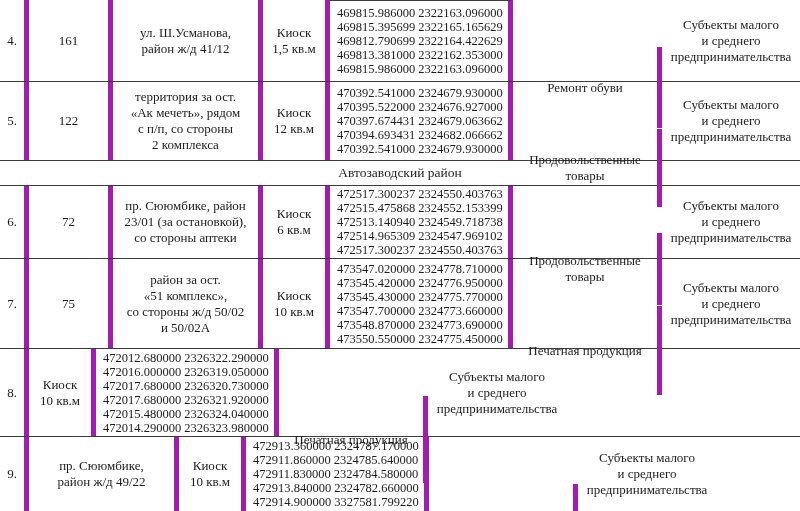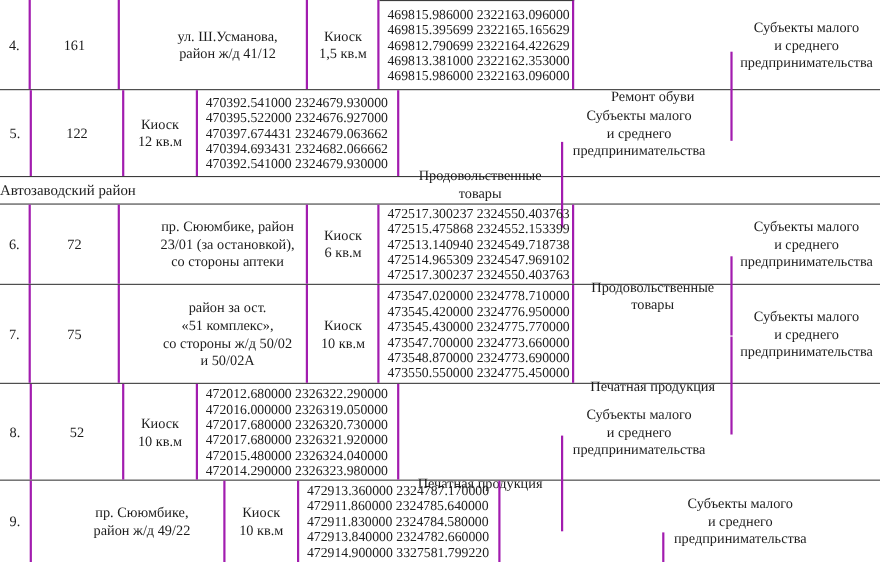--- a/index.html
+++ b/index.html
@@ -29,38 +29,38 @@
   .cell {
     height: 100%;
     display: flex;
     flex-direction: column;
     justify-content: center;
     align-items: center;
     text-align: center;
     font-size: 13px;
     line-height: 16px;
     white-space: pre-line;
-    border-right: 2px solid #a21caf;
+    border-right: 5px solid #a21caf;
     overflow: hidden;
   }
   .c1 { width: 29px; }
   .c2 { width: 84px; }
-  .c3 { width: 150px; padding: 0 4px; margin-left: 26px; }
+  .c3 { width: 150px; padding: 0 4px; }
   .c4 { width: 67px; }
   .c5 { width: 183px; align-items: flex-start; text-align: left; padding-left: 7px;
         font-size: 12.5px; line-height: 14px; }
   .c6 { width: 149px; padding: 0 4px; margin-top: 47px; }
   .c7 { width: 138px; border-right: none; padding: 0 4px; }
 
   .c5.bt { border-top: 1px solid #3c3c3c; }
 
   .divider-row {
     display: flex;
     width: 800px;
-    justify-content: flex-start;
+    justify-content: center;
     align-items: center;
     font-size: 13.5px;
     border-bottom: 1px solid #3c3c3c;
   }
 
   .h82 { height: 82px; }
   .h79 { height: 79px; }
   .h25 { height: 25px; }
   .h73 { height: 73px; }
   .h90 { height: 90px; }
@@ -86,20 +86,24 @@
 469815.986000 2322163.096000</div>
     <div class="cell c6">Ремонт обуви</div>
     <div class="cell c7">Субъекты малого
 и среднего
 предпринимательства</div>
   </div>
 
   <div class="trow h79">
     <div class="cell c1">5.</div>
     <div class="cell c2">122</div>
+    <div class="cell c3">территория за ост.
+«Ак мечеть», рядом
+с п/п, со стороны
+2 комплекса</div>
     <div class="cell c4">Киоск
 12 кв.м</div>
     <div class="cell c5">470392.541000 2324679.930000
 470395.522000 2324676.927000
 470397.674431 2324679.063662
 470394.693431 2324682.066662
 470392.541000 2324679.930000</div>
     <div class="cell c6">Продовольственные
 товары</div>
     <div class="cell c7">Субъекты малого
@@ -147,21 +151,20 @@
 473548.870000 2324773.690000
 473550.550000 2324775.450000</div>
     <div class="cell c6">Печатная продукция</div>
     <div class="cell c7">Субъекты малого
 и среднего
 предпринимательства</div>
   </div>
 
   <div class="trow h88">
     <div class="cell c1">8.</div>
-    <div class="cell c2">52</div>
     <div class="cell c4">Киоск
 10 кв.м</div>
     <div class="cell c5">472012.680000 2326322.290000
 472016.000000 2326319.050000
 472017.680000 2326320.730000
 472017.680000 2326321.920000
 472015.480000 2326324.040000
 472014.290000 2326323.980000</div>
     <div class="cell c6">Печатная продукция</div>
     <div class="cell c7">Субъекты малого

